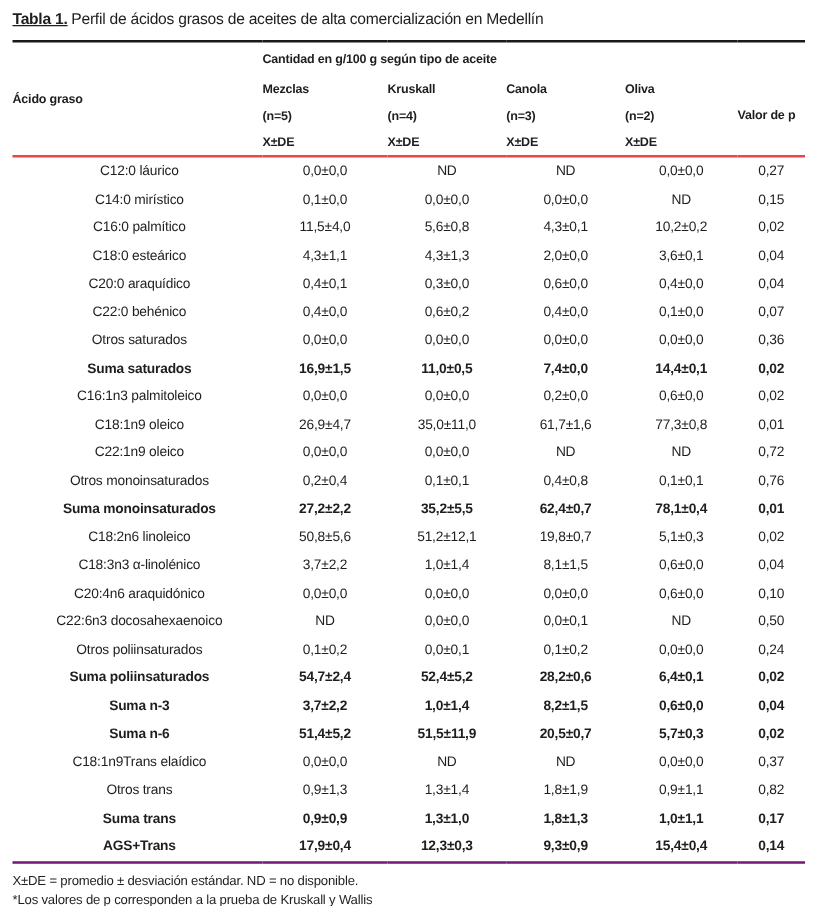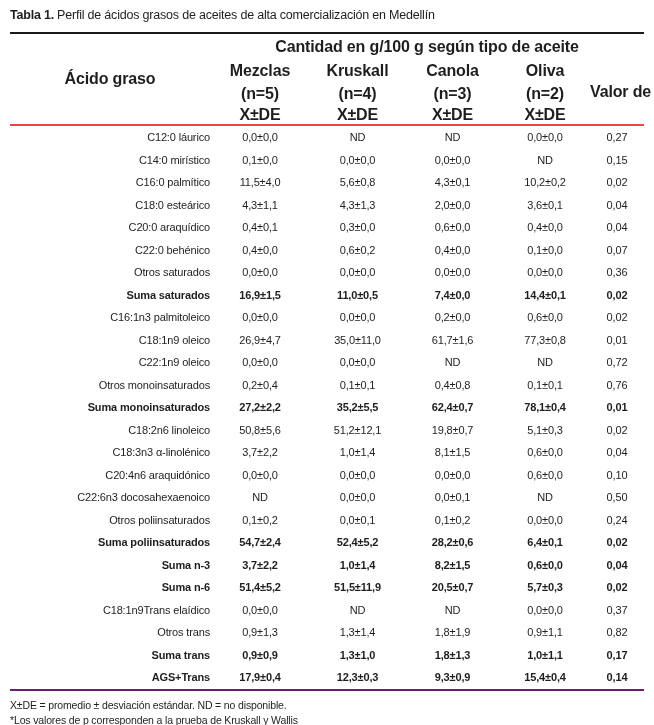--- a/index.html
+++ b/index.html
@@ -13,61 +13,61 @@
     font-family:"Liberation Sans", sans-serif;
     overflow:hidden;
   }
   .title {
     font-size:12.5px;
     line-height:15px;
     margin:2px 0 9px 0;
     letter-spacing:-0.2px;
     white-space:nowrap;
   }
-  .title .b { font-weight:bold; }
+  .title .b { font-weight:bold;text-decoration:underline; }
   .title .t { margin-left:3px;margin-top:28px; }
 
   table.tbl {
     width:634px;
     border-collapse:collapse;
     table-layout:fixed;
     border-top:2px solid #1a1a1a;
   }
   col.c1 { width:200px; }
   col.c2 { width:100px; }
   col.c3 { width:95px; }
   col.c4 { width:95px; }
   col.c5 { width:90px; }
   col.c6 { width:54px; }
 
   th {
     font-weight:bold;
-    font-size:16px;
+    font-size:10px;
     letter-spacing:-0.15px;
     padding:0;
-    text-align:center;
+    text-align:left;
     vertical-align:middle;
     white-space:nowrap;
   }
   tr.h-span th.span { height:26px; }
   tr.h-name th { height:22px; }
   tr.h-n th { height:23px; }
   tr.h-stat th { height:19px; }
   th.hb { border-bottom:2px solid #ef4444; }
 
   tbody td {
     font-size:11px;
     letter-spacing:-0.15px;
     height:22.5px;
     padding:0;
     text-align:center;
     vertical-align:middle;
     white-space:nowrap;
   }
-  tbody td.left { text-align:right; padding-left:3px; }
+  tbody td.left { text-align:center; padding-left:3px; }
   tbody tr.bold td { font-weight:bold; }
   tbody tr:last-child td { border-bottom:2px solid #701a75; }
 
   .footnotes {
     margin-top:7px;
     font-size:10.5px;
     line-height:15px;
     letter-spacing:-0.15px;
   }
 </style>

